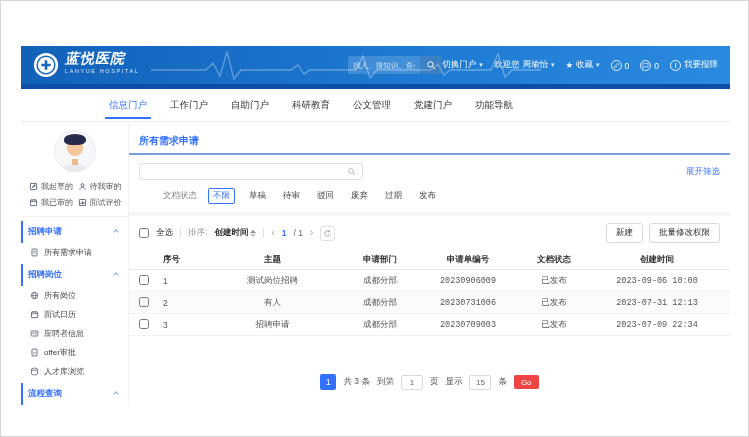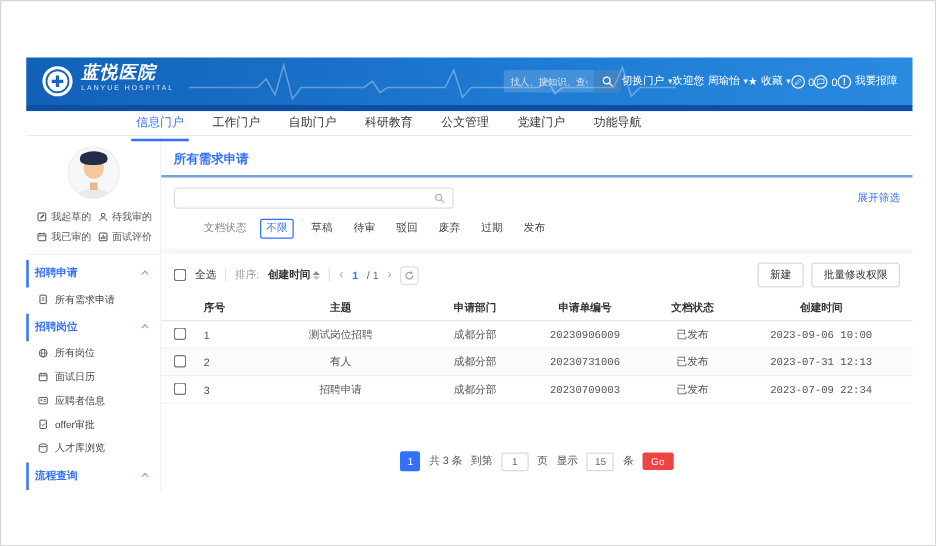--- a/index.html
+++ b/index.html
@@ -31,32 +31,32 @@
   }
   .hsearch input {
     flex:1; min-width:0; border:0; outline:0; background:transparent;
     color:#fff; font-size:7.5px; padding:0 5px;
   }
   .hsearch input::placeholder { color:rgba(255,255,255,0.75); }
   .hsearch-btn {
     width:22px; height:18px; display:flex; align-items:center; justify-content:center;
     background:rgba(0,0,0,0.10); border-radius:0 2px 2px 0; cursor:pointer;
   }
-  .userlinks { margin-left:0; display:flex; align-items:flex-end; font-size:8.5px; white-space:nowrap; position:relative; z-index:2; }
+  .userlinks { margin-left:0; display:flex; align-items:flex-end; gap:11px; font-size:8.5px; white-space:nowrap; position:relative; z-index:2; }
   .ul-item { display:flex; align-items:center; gap:3px; cursor:pointer; }
   .caret { font-size:7px; opacity:.85; }
   .circ-ic {
     width:11px; height:11px; border-radius:50%; border:1px solid rgba(255,255,255,0.9);
     display:flex; align-items:center; justify-content:center;
   }
   .topstrip { height:5px; background:#0d4fa6; }
 
   
   .tabs {
-    height:20px; background:#fff; display:flex; align-items:center;
+    height:33px; background:#fff; display:flex; align-items:center;
     padding-left:86px; gap:19px; font-size:9.5px; color:#333;
     border-bottom:1px solid #e9edf3;
   }
   .tab { cursor:pointer; position:relative; padding:0 2px; line-height:28px; }
   .tab.active { color:#3370ff; }
   .tab.active::after { content:""; position:absolute; left:-2px; right:-2px; bottom:0; height:2px; background:#3370ff; }
 
   
   .layout { display:flex; background:#fff; min-height:284px; align-items:stretch; }
 

